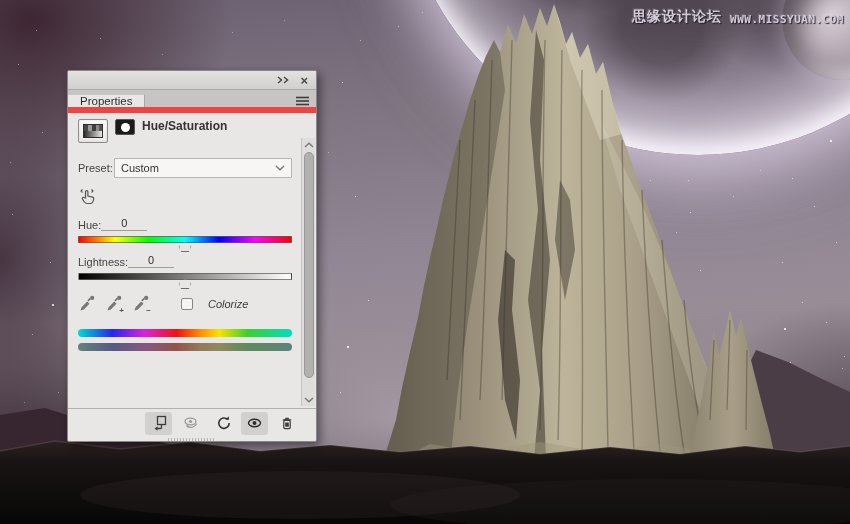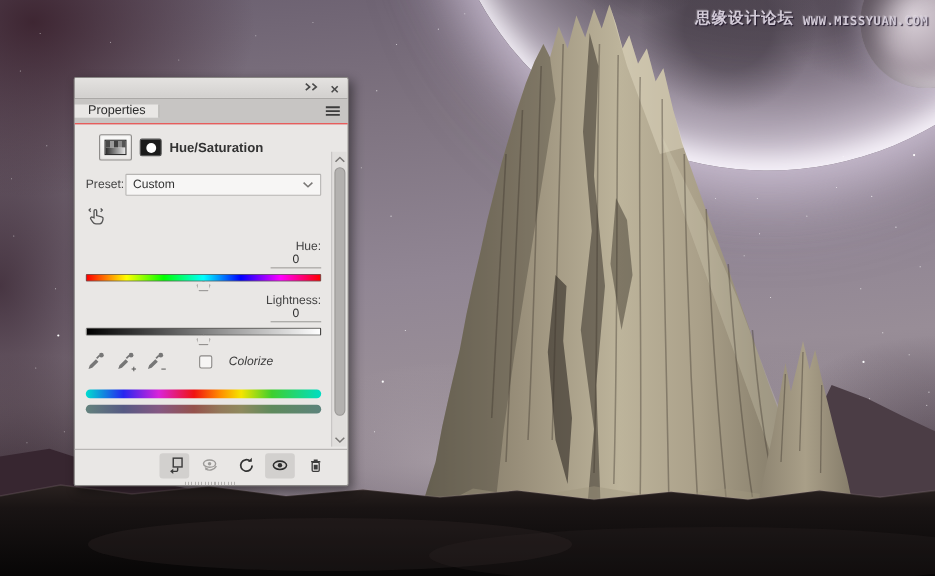--- a/index.html
+++ b/index.html
@@ -66,47 +66,47 @@
   .watermark .cn { font-size:14px; font-weight:bold; letter-spacing:1px; }
   .watermark .url { font-family:"DejaVu Sans Mono", monospace; font-size:11px; font-weight:bold; letter-spacing:.5px; }
 
   
   .panel { position:absolute; left:67px; top:70px; width:250px; height:372px;
     background:#e9e7e5; border:1px solid #8a8886; border-radius:2px;
     box-shadow:3px 4px 10px rgba(0,0,0,.45); font-size:11px; color:#3c3c3c; }
   .titlebar { height:19px; background:linear-gradient(#e4e2e0,#d2d0ce); border-bottom:1px solid #aaa8a6;
     display:flex; align-items:center; justify-content:flex-end; gap:10px; padding-right:8px; border-radius:2px 2px 0 0; }
   .titlebar .close { font-size:13px; font-weight:bold; color:#4a4a4a; line-height:1; cursor:default; }
-  .tabs { height:23px; background:#c7c5c3; display:flex; align-items:center; border-bottom:1px solid #ef4444; position:relative; }
+  .tabs { height:23px; background:#c7c5c3; display:flex; align-items:flex-end; border-bottom:6px solid #ef4444; position:relative; }
   .tab { background:#e9e7e5; padding:0 12px; display:flex; align-items:center; font-size:11.5px; color:#2c2c2c;
     border-right:1px solid #a9a7a5; }
   .panel-menu { position:absolute; right:7px; top:6px; }
 
   .content { position:relative; height:295px; padding:6px 24px 0 10px; }
 
-  .adj-header { display:flex; align-items:center; gap:7px; height:30px;margin-left:12px; }
+  .adj-header { display:flex; align-items:flex-start; gap:7px; height:30px; }
   .adj-btn { width:30px; height:24px; background:linear-gradient(#fbfbfa,#eceae8); border:1px solid #8f8d8b; border-radius:2px;
     display:flex; align-items:center; justify-content:center; box-shadow:inset 0 0 2px rgba(0,0,0,.15); }
   .hs-icon { width:20px; height:14px; border:1px solid #2f2f2f;
     background:
       linear-gradient(90deg,#4a4a4a 0 22%,#9a9a9a 22% 42%,#3f3f3f 42% 64%,#8a8a8a 64% 82%,#555555 82%) top/100% 50% no-repeat,
       linear-gradient(90deg,#2b2b2b,#e8e8e8) bottom/100% 50% no-repeat; }
   .mask-thumb { width:20px; height:16px; background:#1b1b1b; border:1px solid #555; border-radius:2px;
     display:flex; align-items:center; justify-content:center; }
   .mask-thumb i { width:9px; height:9px; background:#fff; border-radius:50%; }
   .adj-title { font-weight:bold; font-size:12px; color:#333; }
 
   .row { display:flex; align-items:center; margin-top:9px; }
   .row .lbl { width:36px; color:#444; }
   .select { flex:1; height:20px; background:#f7f6f5; border:1px solid #b7b5b3; border-radius:1px;
     display:flex; align-items:center; justify-content:space-between; padding:0 6px; color:#333; }
   .tool-spot { width:36px; display:flex; align-items:center; }
 
   .slider-group { margin-top:8px; }
-  .slider-head { display:flex; align-items:flex-end; justify-content:flex-start;flex-direction:column; }
+  .slider-head { display:flex; align-items:flex-end; justify-content:flex-start; }
   .slider-head .lbl { color:#444; }
   .val-field { width:46px; text-align:center; border-bottom:1px solid #a09e9c; padding-bottom:1px; color:#2e2e2e; }
   .track { position:relative; height:7px; margin-top:5px; margin-bottom:11px;
     border:1px solid rgba(95,93,91,.75); border-radius:1px; }
   .track-hue  { background:linear-gradient(to right,#f00,#ff0 17%,#0f0 33%,#0ff 50%,#00f 66%,#f0f 83%,#f00); }
   .track-sat  { background:linear-gradient(to right,#8e8e8e 0%,#a05050 30%,#b42a28 60%,#bd1f1f 100%); }
   .track-lig  { background:linear-gradient(to right,#000,#7f7f7f 50%,#fff); }
   .thumb { position:absolute; top:5px; width:13px; height:10px; transform:translateX(-50%);
     background:#e9e7e5; border:1px solid #6f6d6b;
     clip-path:polygon(50% 0, 100% 42%, 80% 100%, 20% 100%, 0 42%); }

